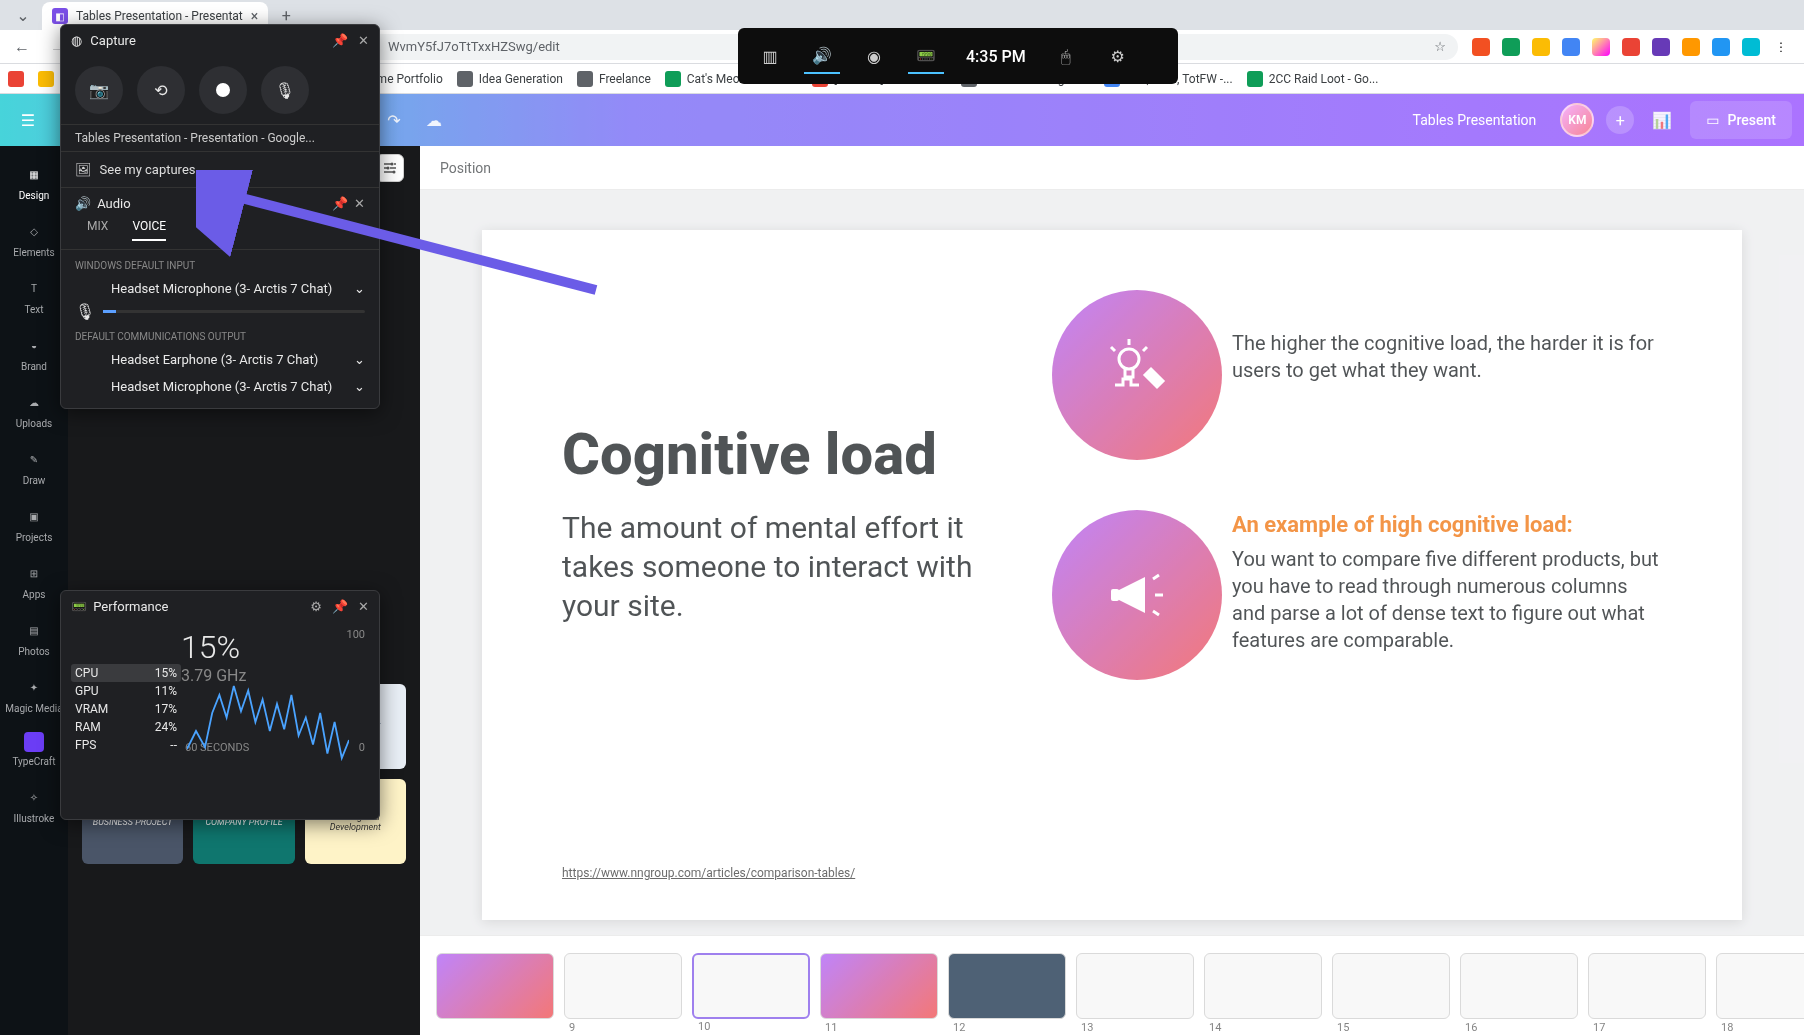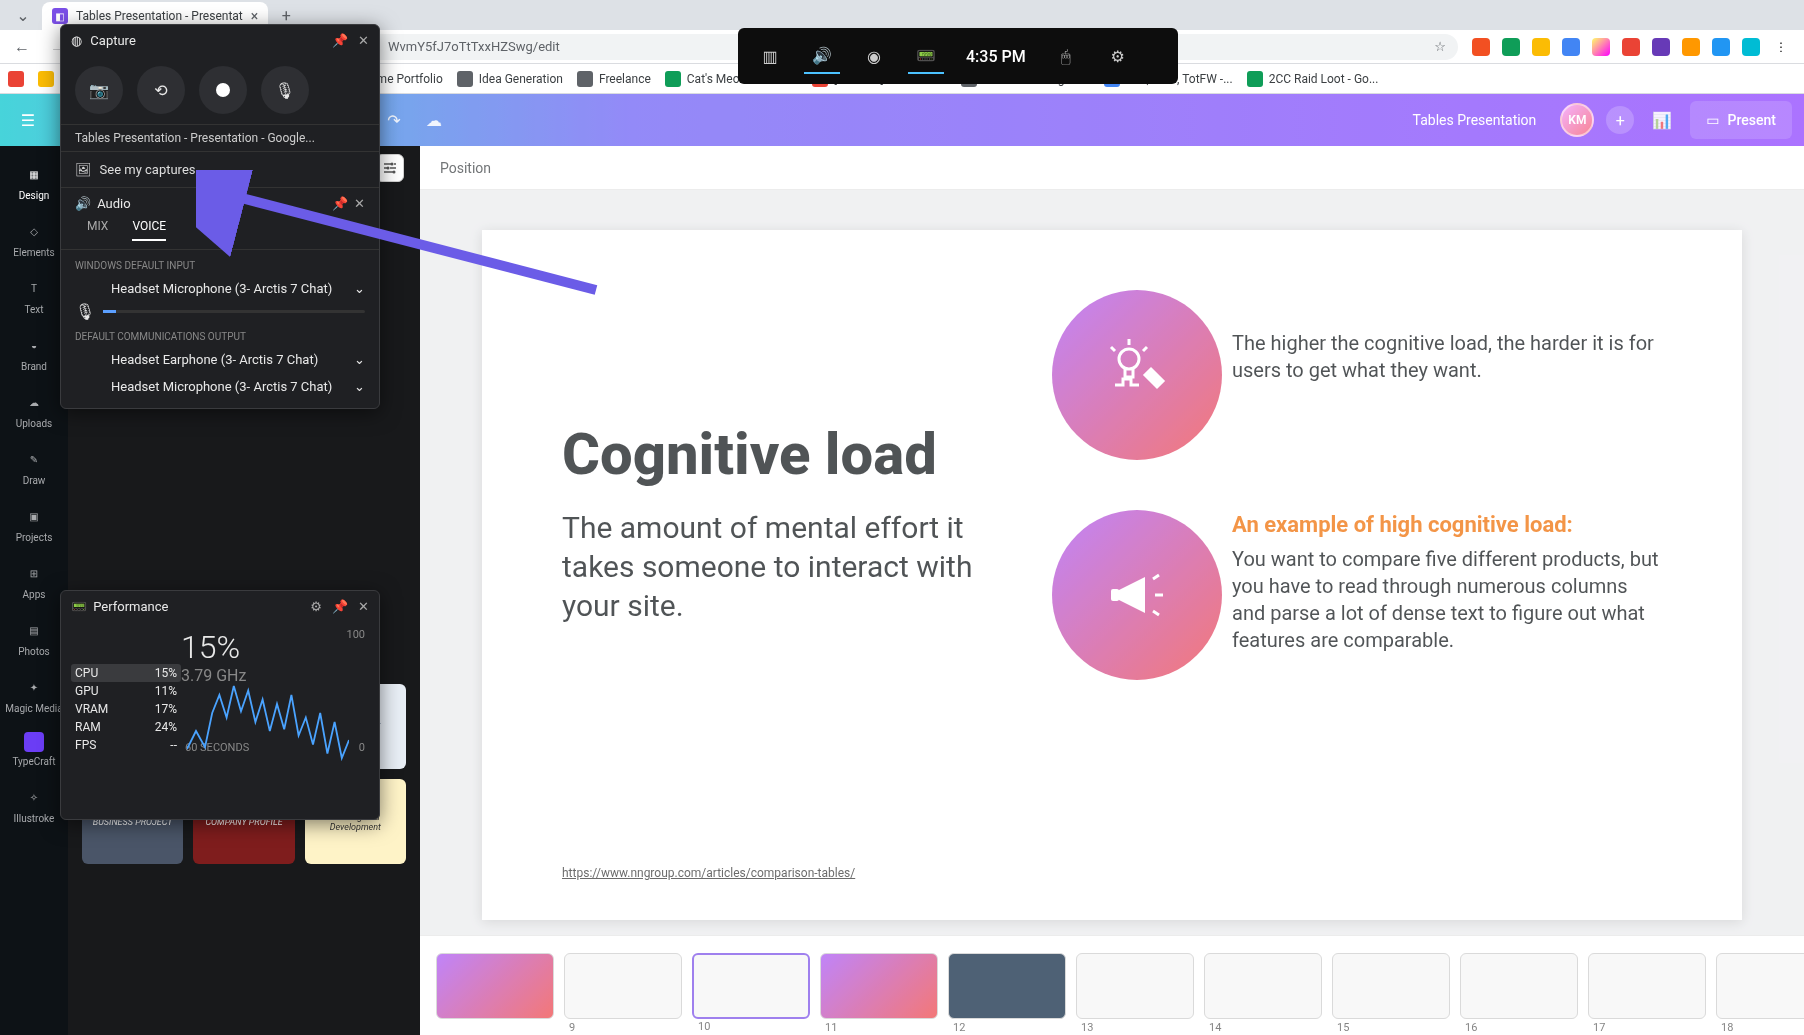--- a/index.html
+++ b/index.html
@@ -270,21 +270,21 @@
 </div>
 
 <div class="panel">
   <div class="panel-content-area">
     <div style="height:480px"></div>
     <div class="template-grid">
       <div class="template-card" style="background:#1a3a5c;">MINIMALIST PITCH DECK</div>
       <div class="template-card" style="background:#3a2a1a;">Pitch Deck</div>
       <div class="template-card" style="background:#e8eef5;color:#1a3a5c;font-weight:700;">PITCH DECK</div>
       <div class="template-card" style="background:#4a5568;">BUSINESS PROJECT</div>
-      <div class="template-card" style="background:#7f1d1d;">COMPANY PROFILE</div>
+      <div class="template-card" style="background:#0f766e;">COMPANY PROFILE</div>
       <div class="template-card" style="background:#fef3c7;color:#333;">Training And Development</div>
     </div>
   </div>
 </div>
 
 <div class="position-bar">
   <span>Position</span>
 </div>
 <div class="settings-knob">
   <svg width="16" height="16" viewBox="0 0 16 16">

